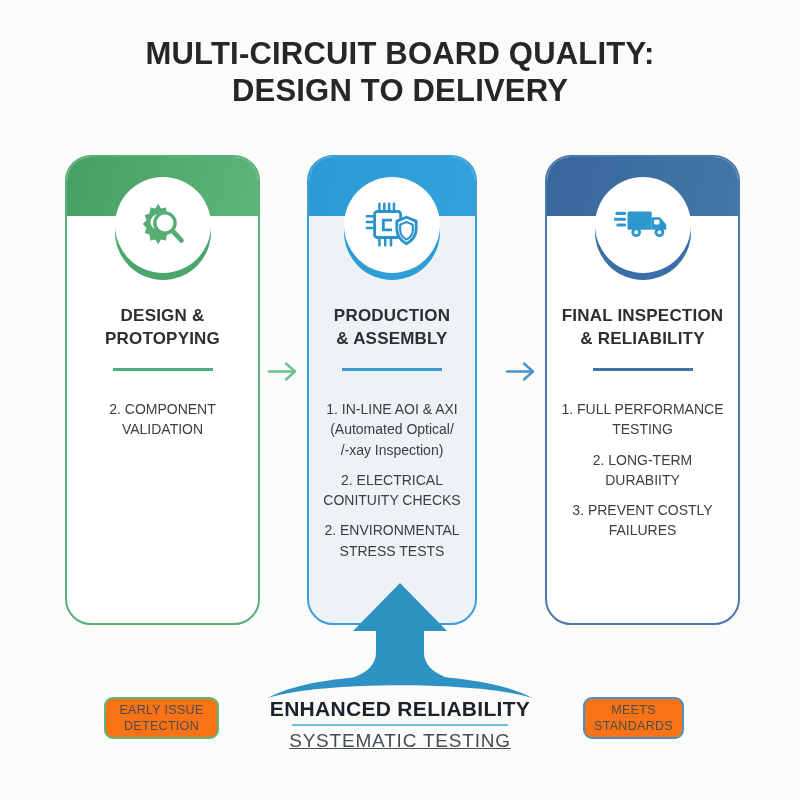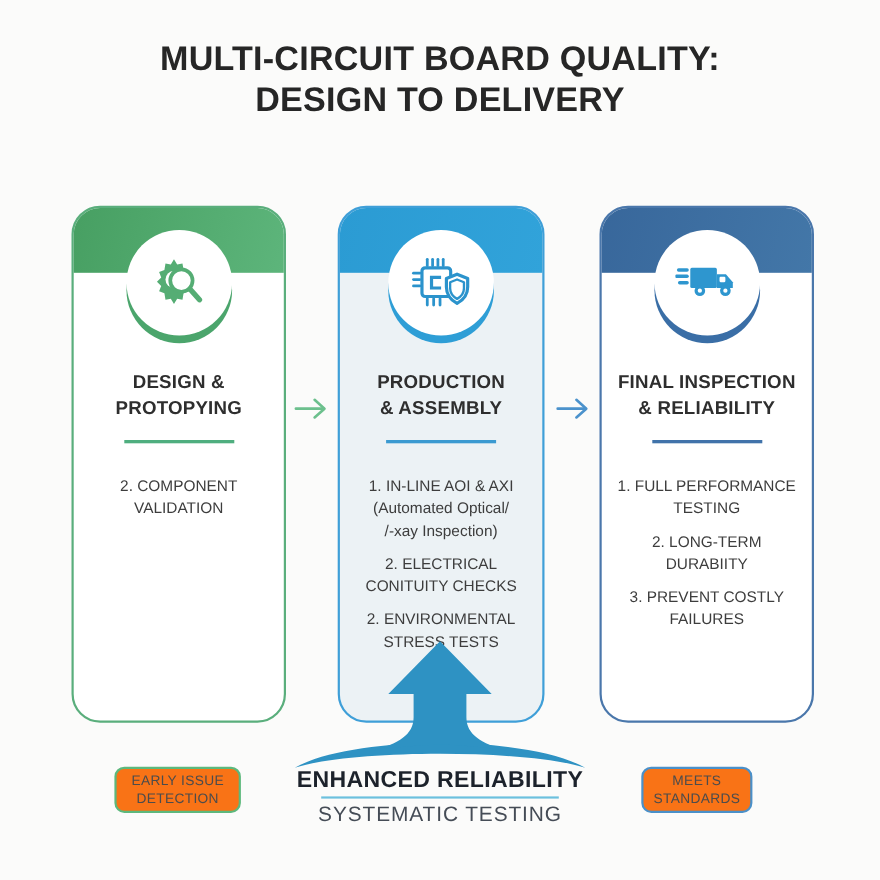--- a/index.html
+++ b/index.html
@@ -20,24 +20,23 @@
     white-space:pre-line;
   }
 
   
   .card {
     position:absolute; top:155px; height:470px;
     background:var(--body-bg,#fff);
     border:2px solid var(--border,#888);
     border-radius:26px;
     overflow:hidden;
-    margin-top:32px;
   }
   .card-1 { left:65px;  width:195px; }
-  .card-2 { left:307px; width:188px; }
+  .card-2 { left:307px; width:170px; }
   .card-3 { left:545px; width:195px; }
 
   .card-header {
     position:absolute; top:-1px; left:-1px; right:-1px; height:60px;
     background:linear-gradient(105deg, var(--header-from), var(--header-to));
   }
   .icon-wrap { position:absolute; top:20px; left:50%; transform:translateX(-50%); width:96px; height:96px; }
   .icon-ring   { position:absolute; inset:0; transform:translateY(7px); border-radius:50%; background:var(--ring); }
   .icon-circle { position:absolute; inset:0; border-radius:50%; background:#ffffff;
                  display:flex; align-items:center; justify-content:center; }
@@ -71,21 +70,21 @@
   .footer-headline {
     position:absolute; top:697px; left:0; width:800px; text-align:center;
     font-size:21px; font-weight:800; color:#1c222b; letter-spacing:0.3px; z-index:6;
   }
   .footer-underline {
     position:absolute; top:724px; left:292px; width:216px; height:2px;
     background:var(--underline,#6cc0de); z-index:6;
   }
   .footer-subheadline {
     position:absolute; top:730px; left:0; width:800px; text-align:center;
-    font-size:19px; font-weight:400; color:#454c56; letter-spacing:0.8px; z-index:6;
+    font-size:19px; font-weight:400; color:#454c56; letter-spacing:0.8px; z-index:6;text-decoration:underline;
   }
 
   
   .badge {
     position:absolute; top:697px; height:42px; border-radius:9px;
     border:2px solid var(--badge-border,#888); background:#f97316;
     display:flex; align-items:center; justify-content:center;
     font-size:12.5px; color:#4c4c4c; line-height:1.3; text-align:center;
     white-space:pre-line; letter-spacing:0.3px;
   }

